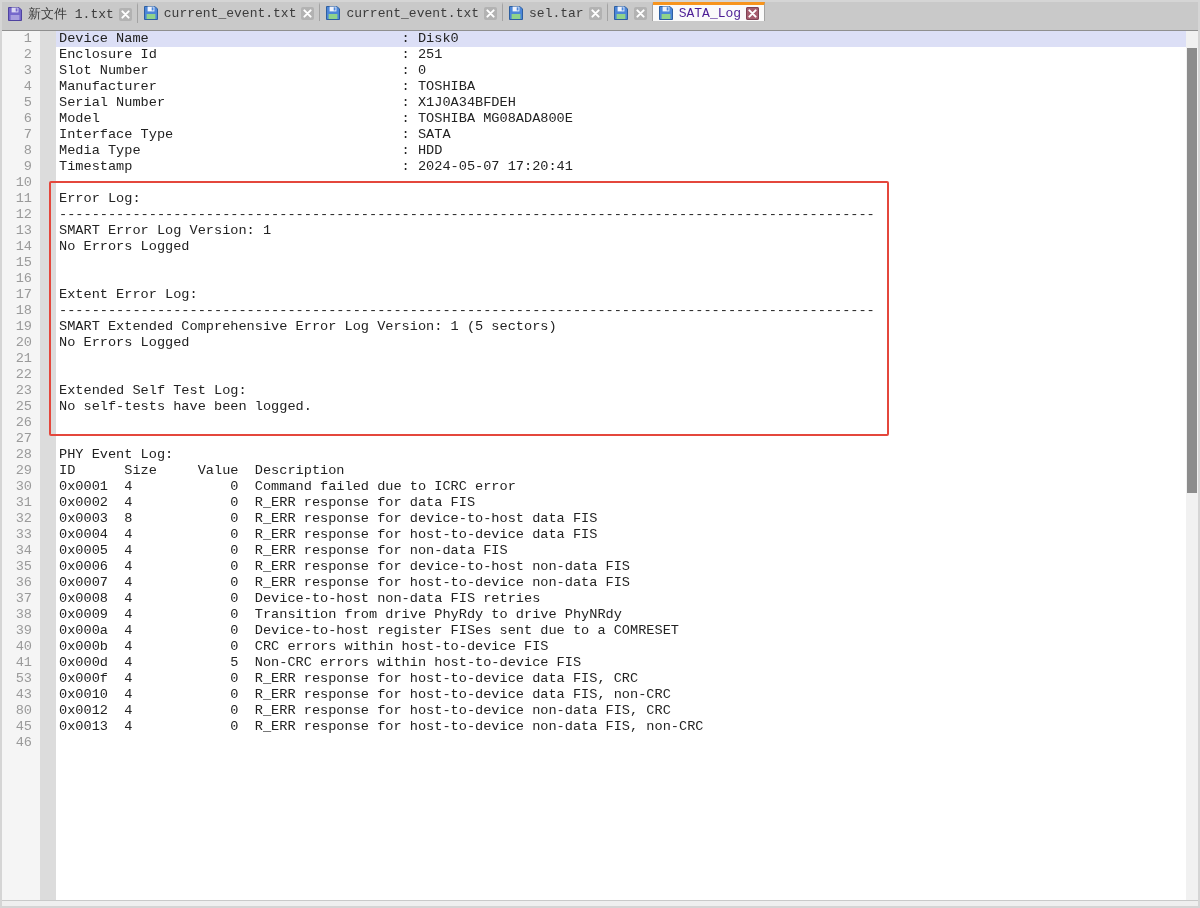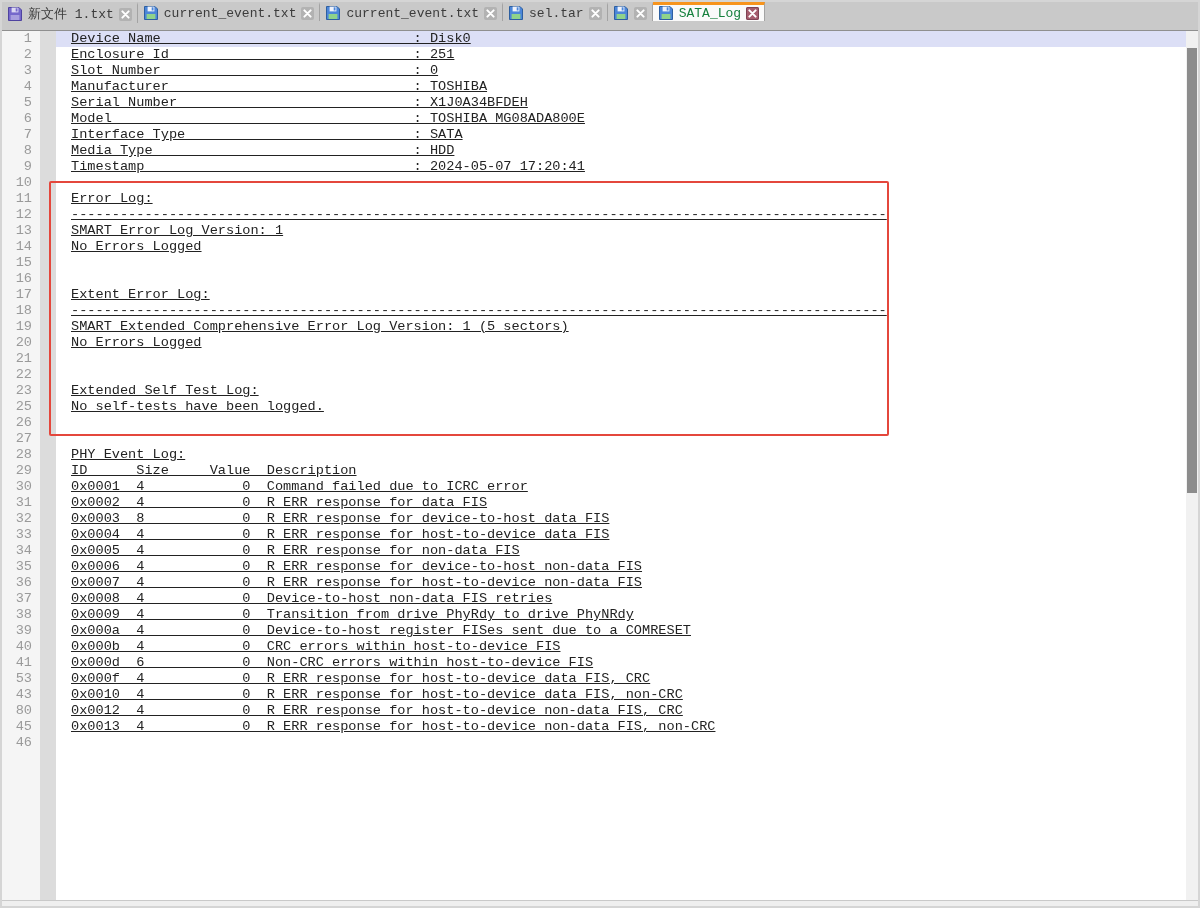--- a/index.html
+++ b/index.html
@@ -30,21 +30,21 @@
     border-top:3px solid transparent;
     box-sizing:border-box;
     font-family:"Liberation Mono","DejaVu Sans",monospace;
     font-size:13px; color:#3c3c3c;
     white-space:nowrap; cursor:default;
     background:#c9c9c9;
   }
   .tab.active {
     background:#fafafa;
     border-top:3px solid #f7941d;
-    color:#15803d;
+    color:#4c1d95;
   }
   .tab .ficon { flex:none; display:block; }
   .close {
     width:13px; height:13px; flex:none;
     border-radius:2px; background:#b2b2b2;
     display:flex; align-items:center; justify-content:center;
   }
   .tab.active .close {
     background:#a55c6d;
     box-shadow:inset 0 0 0 1px #7e4253;
@@ -59,21 +59,21 @@
     font-family:"Liberation Mono","DejaVu Sans Mono",monospace;
     font-size:13.6px; line-height:16px;
     white-space:pre;
   }
   .ln {
     width:38px; flex:none; box-sizing:border-box;
     padding-right:8px; text-align:right;
     color:#9a9a9a;
   }
   .margin { width:16px; flex:none; }
-  .code { flex:1; padding-left:15px; color:#222222;text-decoration:underline; }
+  .code { flex:1; padding-left:3px; color:#222222; }
   .line.current .code { background:#dcdff6; }
   .redbox {
     position:absolute; left:47px; top:150px;
     width:840px; height:255px;
     border:2px solid #e4473c; border-radius:2px;
     box-sizing:border-box;
     pointer-events:none; z-index:5;
   }
   .vscroll {
     position:absolute; top:0; right:0; bottom:0; width:12px;
@@ -229,21 +229,21 @@
         <div class="line"><span class="ln">31</span><span class="margin"></span><span class="code">0x0002  4            0  R_ERR response for data FIS</span></div>
         <div class="line"><span class="ln">32</span><span class="margin"></span><span class="code">0x0003  8            0  R_ERR response for device-to-host data FIS</span></div>
         <div class="line"><span class="ln">33</span><span class="margin"></span><span class="code">0x0004  4            0  R_ERR response for host-to-device data FIS</span></div>
         <div class="line"><span class="ln">34</span><span class="margin"></span><span class="code">0x0005  4            0  R_ERR response for non-data FIS</span></div>
         <div class="line"><span class="ln">35</span><span class="margin"></span><span class="code">0x0006  4            0  R_ERR response for device-to-host non-data FIS</span></div>
         <div class="line"><span class="ln">36</span><span class="margin"></span><span class="code">0x0007  4            0  R_ERR response for host-to-device non-data FIS</span></div>
         <div class="line"><span class="ln">37</span><span class="margin"></span><span class="code">0x0008  4            0  Device-to-host non-data FIS retries</span></div>
         <div class="line"><span class="ln">38</span><span class="margin"></span><span class="code">0x0009  4            0  Transition from drive PhyRdy to drive PhyNRdy</span></div>
         <div class="line"><span class="ln">39</span><span class="margin"></span><span class="code">0x000a  4            0  Device-to-host register FISes sent due to a COMRESET</span></div>
         <div class="line"><span class="ln">40</span><span class="margin"></span><span class="code">0x000b  4            0  CRC errors within host-to-device FIS</span></div>
-        <div class="line"><span class="ln">41</span><span class="margin"></span><span class="code">0x000d  6            0  Non-CRC errors within host-to-device FIS</span></div>
+        <div class="line"><span class="ln">41</span><span class="margin"></span><span class="code">0x000d  4            5  Non-CRC errors within host-to-device FIS</span></div>
         <div class="line"><span class="ln">53</span><span class="margin"></span><span class="code">0x000f  4            0  R_ERR response for host-to-device data FIS, CRC</span></div>
         <div class="line"><span class="ln">43</span><span class="margin"></span><span class="code">0x0010  4            0  R_ERR response for host-to-device data FIS, non-CRC</span></div>
         <div class="line"><span class="ln">80</span><span class="margin"></span><span class="code">0x0012  4            0  R_ERR response for host-to-device non-data FIS, CRC</span></div>
         <div class="line"><span class="ln">45</span><span class="margin"></span><span class="code">0x0013  4            0  R_ERR response for host-to-device non-data FIS, non-CRC</span></div>
         <div class="line"><span class="ln">46</span><span class="margin"></span><span class="code"></span></div>
       </div>
     <div class="redbox"></div>
     <div class="vscroll">
       <div class="vthumb"></div>
     </div>

